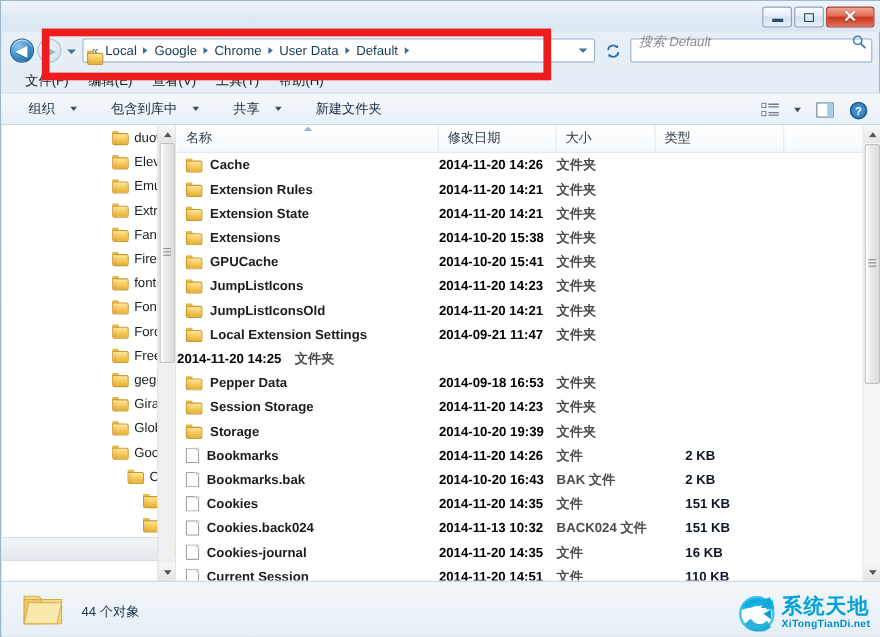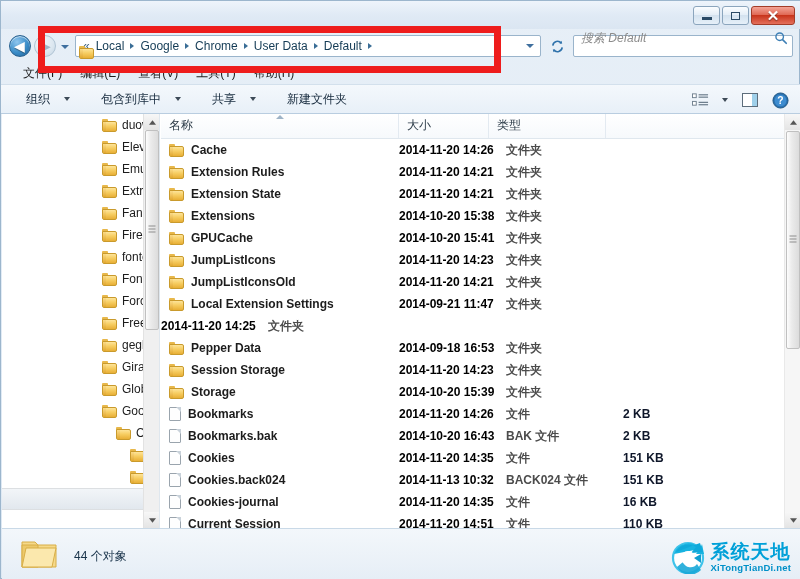--- a/index.html
+++ b/index.html
@@ -578,20 +578,21 @@
         </div>
       </div>
     </div>
 
     <div id="listpane">
       <div id="list-header">
         <div class="col-h col-name">
           <span>名称</span>
           <span class="sort-asc"></span>
         </div>
+        <div class="col-h col-date">修改日期</div>
         <div class="col-h col-size">大小</div>
         <div class="col-h col-type">类型</div>
         <div class="col-h col-rest"></div>
       </div>
 
       <div id="rows">
           <div class="row">
             <div class="cell-name">
               <span class="ico-folder">
                 <span class="tab"></span>
@@ -728,21 +729,21 @@
           </div>
           <div class="row">
             <div class="cell-name">
               <span class="ico-folder">
                 <span class="tab"></span>
                 <span class="body"></span>
                 <span class="side"></span>
               </span>
               <span>Storage</span>
             </div>
-            <div class="cell-date">2014-10-20 15:39</div>
+            <div class="cell-date">2014-10-20 19:39</div>
             <div class="cell-type">文件夹</div>
             <div class="cell-size"></div>
           </div>
           <div class="row">
             <div class="cell-name">
               <span class="ico-file"></span>
               <span>Bookmarks</span>
             </div>
             <div class="cell-date">2014-11-20 14:26</div>
             <div class="cell-type">文件</div>

